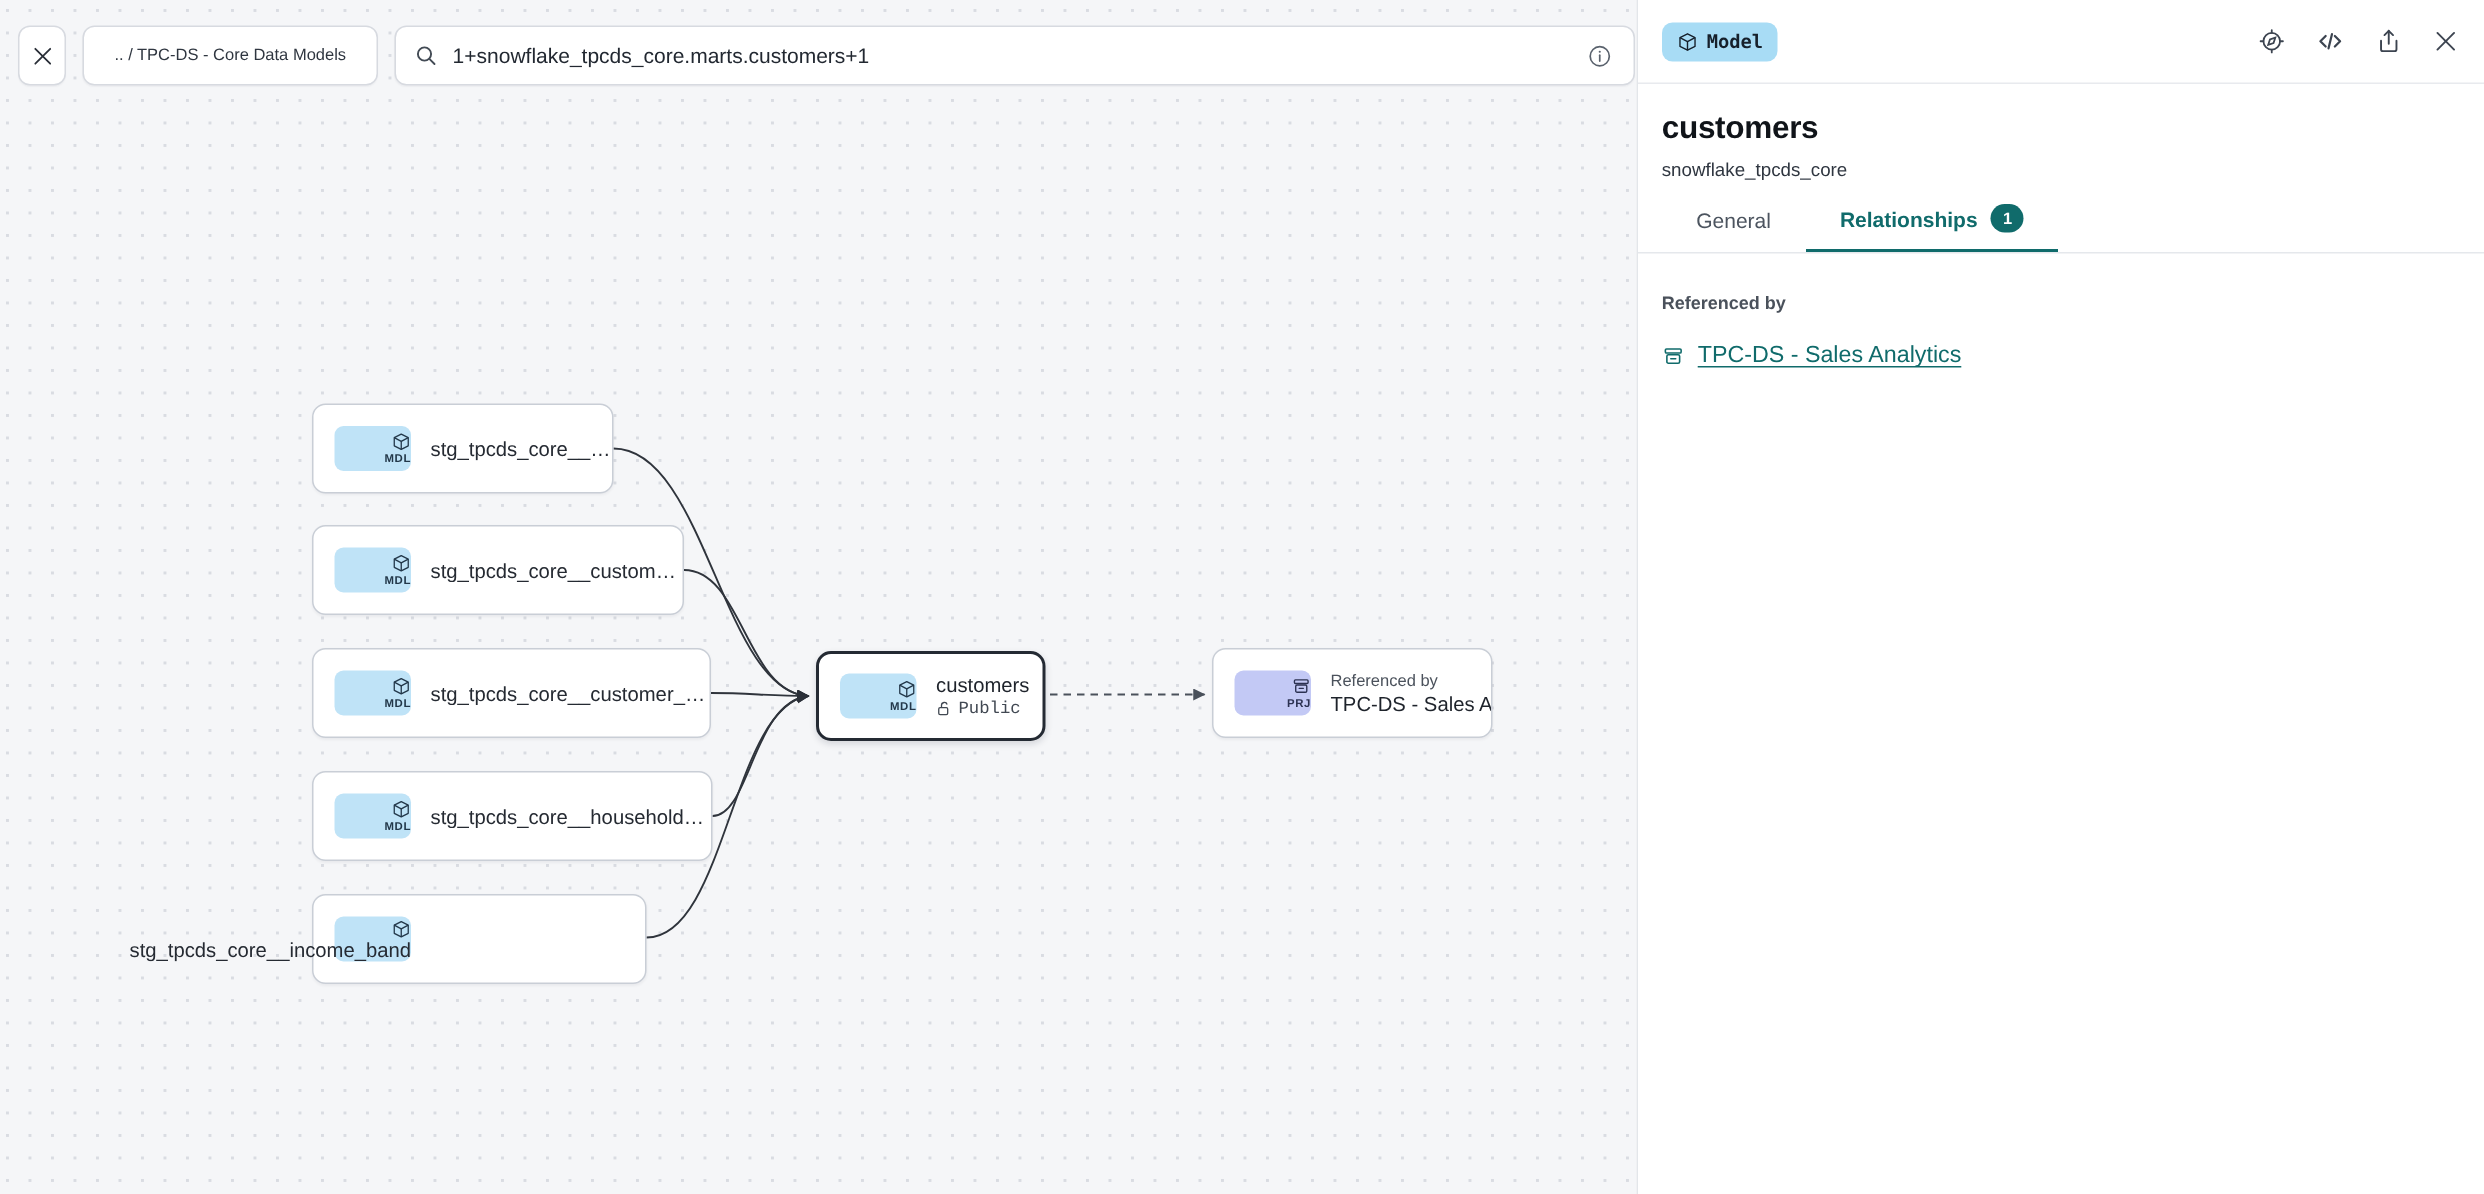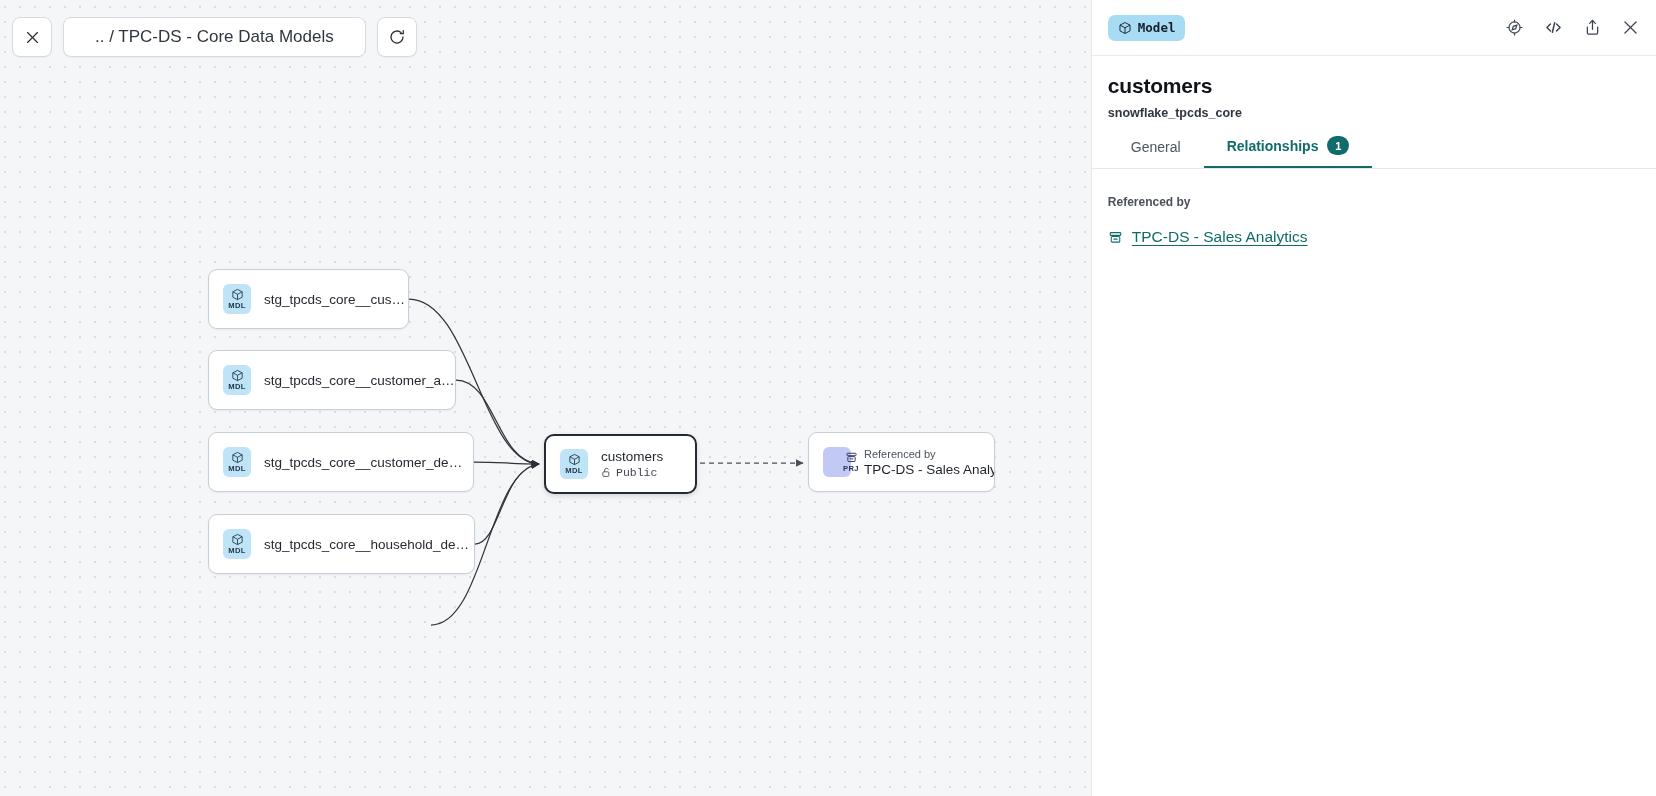--- a/index.html
+++ b/index.html
@@ -34,22 +34,22 @@
     background: #ffffff;
     border: 1px solid #d7dae0;
     border-radius: 8px;
     height: 40px;
     display: flex; align-items: center; justify-content: center;
     color: #2a2f38;
     box-shadow: 0 1px 1px rgba(16,24,40,.04);
   }
   .tb-close { width: 40px; }
   .tb-crumb {
-    padding: 0 31px;
-    font-size: 17px;
+    padding: 0 20px;
+    font-size: 11px;
     color: #2f3640;
     white-space: nowrap;
   }
   .tb-search {
     flex: 0 0 auto;
     width: 827px;
     padding: 0 14px 0 12px;
     gap: 10px;
     justify-content: flex-start;
   }
@@ -77,24 +77,24 @@
     gap: 13px;
     z-index: 3;
     box-shadow: 0 1px 2px rgba(16,24,40,.05);
   }
   .node.focus {
     border: 2px solid #242a33;
     border-radius: 10px;
     box-shadow: 0 2px 5px rgba(16,24,40,.14);
   }
   .badge {
-    width: 28px; height: 30px;
+    width: 51px; height: 30px;
     border-radius: 6px;
     display: flex; flex-direction: column;
-    align-items: center; justify-content: center;
+    align-items: flex-end; justify-content: center;
     flex: 0 0 auto;
     gap: 0px;
   }
   .badge.mdl { background: #bfe3f7; color: #23384a; }
   .badge.prj { background: #c3c9f5; color: #2c3252; padding-left: 28px; }
   .badge .bico { height: 14px; display: flex; align-items: flex-end; }
   .badge .btxt { font-size: 7.6px; font-weight: 700; letter-spacing: .4px; line-height: 10px; }
 
   .node-label {
     font-size: 13.5px;
@@ -133,21 +133,21 @@
     display: inline-flex; align-items: center; gap: 6px;
     font-family: "DejaVu Sans Mono", monospace;
     font-size: 12.5px;
     font-weight: 600;
   }
   .panel-actions { margin-left: auto; display: flex; align-items: center; gap: 19px; color: #3c4450; }
   .panel-actions .ico { cursor: pointer; }
 
   .panel-head { padding: 18px 0 0 16px; }
   .panel-title { font-size: 21px; font-weight: 700; color: #101419; letter-spacing: -.2px; }
-  .panel-subtitle { font-size: 12.5px; color: #2f3640; margin-top: 8px; font-weight: bold; }
+  .panel-subtitle { font-size: 12.5px; color: #2f3640; margin-top: 8px; }
 
   .tabs {
     display: flex; align-items: flex-end; gap: 0;
     margin-top: 16px; padding-left: 16px;
     border-bottom: 1px solid #e5e8ec;
   }
   .tab {
     display: flex; align-items: center; gap: 9px;
     padding: 0 23px 11px 23px;
     font-size: 14px; color: #4c545f;
@@ -192,20 +192,36 @@
               <line x1="5" y1="5" x2="19" y2="19"></line>
               <line x1="19" y1="5" x2="5" y2="19"></line>
             </svg>
         </span>
       </div>
 
       <div class="tb-btn tb-crumb">
         <span>.. / TPC-DS - Core Data Models</span>
       </div>
 
+      <div class="tb-btn tb-search">
+        <span class="ico">
+          <svg width="16" height="16" viewBox="0 0 24 24" fill="none" stroke="#434b55" stroke-width="1.9" stroke-linecap="round">
+              <circle cx="10.5" cy="10.5" r="6.6"></circle>
+              <line x1="15.4" y1="15.4" x2="20.5" y2="20.5"></line>
+            </svg>
+        </span>
+        <span class="sval" title="Search lineage">1+snowflake_tpcds_core.marts.customers+1</span>
+        <span class="ico">
+          <svg width="17" height="17" viewBox="0 0 24 24" fill="none" stroke="#5a626d" stroke-width="1.6">
+              <circle cx="12" cy="12" r="9"></circle>
+              <line x1="12" y1="11" x2="12" y2="16.5" stroke-linecap="round"></line>
+              <circle cx="12" cy="7.8" r="1" fill="#5a626d" stroke="none"></circle>
+            </svg>
+        </span>
+      </div>
 
       <div class="tb-btn tb-refresh">
         <span class="ico">
           <svg width="18" height="18" viewBox="0 0 24 24" fill="none" stroke="currentColor" stroke-width="1.7" stroke-linecap="round">
               <path d="M20 12a8 8 0 1 1-2.6-5.9"></path>
               <polyline points="20.4,3.4 20.4,7.4 16.4,7.4"></polyline>
             </svg>
         </span>
       </div>
     </div>
@@ -279,20 +295,32 @@
                 <path d="M12 2.6 20.6 7v10L12 21.4 3.4 17V7z"></path>
                 <path d="M3.4 7 12 11.6 20.6 7"></path>
                 <path d="M12 11.6v9.8"></path>
               </svg>
           </span>
           <span class="btxt">MDL</span>
         </span>
         <span class="node-label">stg_tpcds_core__household_demogr…</span>
       </div>
 
+      <div class="node" style="left:208px; top:596px; width:223px; height:60px;">
+        <span class="badge mdl">
+          <span class="bico">
+            <svg width="13" height="13" viewBox="0 0 24 24" fill="none" stroke="currentColor" stroke-width="1.6" stroke-linejoin="round">
+                <path d="M12 2.6 20.6 7v10L12 21.4 3.4 17V7z"></path>
+                <path d="M3.4 7 12 11.6 20.6 7"></path>
+                <path d="M12 11.6v9.8"></path>
+              </svg>
+          </span>
+          <span class="node-label">stg_tpcds_core__income_band</span>
+        </span>
+      </div>
 
       <div class="node focus" style="left:544px; top:434px; width:153px; height:60px;">
         <span class="badge mdl">
           <span class="bico">
             <svg width="13" height="13" viewBox="0 0 24 24" fill="none" stroke="currentColor" stroke-width="1.6" stroke-linejoin="round">
                 <path d="M12 2.6 20.6 7v10L12 21.4 3.4 17V7z"></path>
                 <path d="M3.4 7 12 11.6 20.6 7"></path>
                 <path d="M12 11.6v9.8"></path>
               </svg>
           </span>

